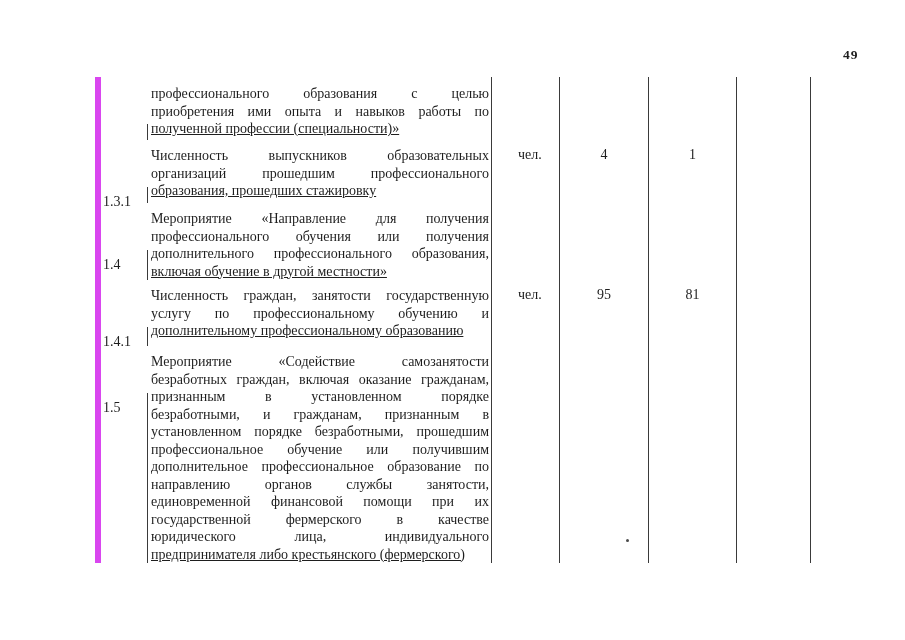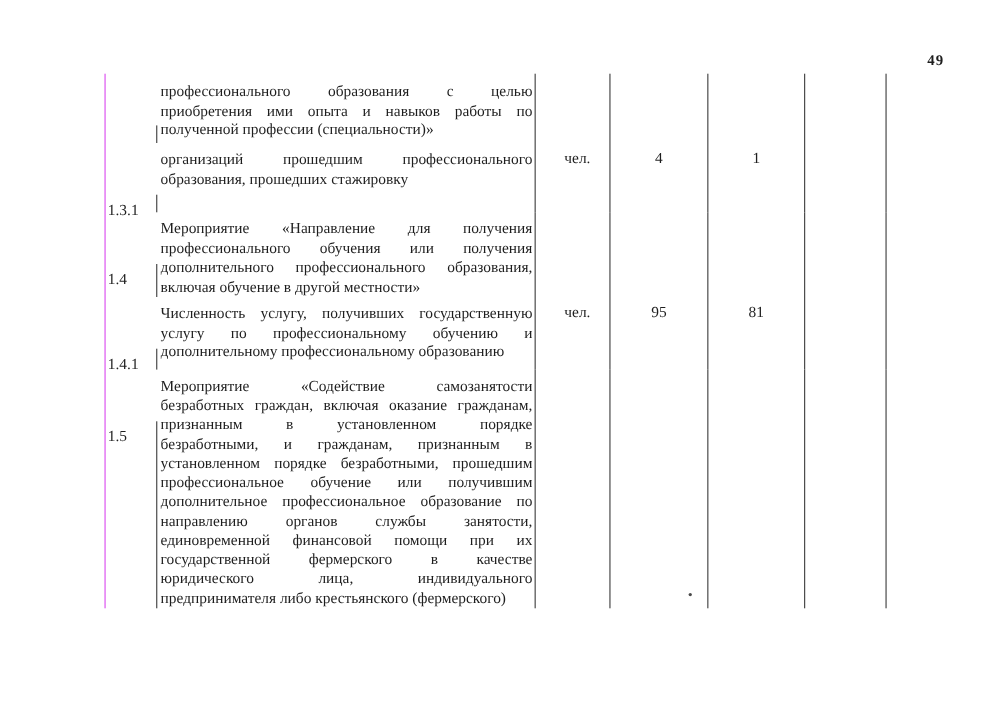--- a/index.html
+++ b/index.html
@@ -23,25 +23,25 @@
     top: 47px;
     left: 843px;
     font-size: 13.5px;
     font-weight: bold;
     letter-spacing: 1px;
   }
   
   .tbl {
     position: absolute;
     left: 95px;
-    top: 67px;
+    top: 77px;
     display: grid;
     grid-template-columns: 47px 344px 68px 89px 88px 74px;
     grid-template-rows: 63px 63px 77px 66px 217px;
-    border-left: 1px solid #d946ef;
+    border-left: 6px solid #d946ef;
   }
   .cell {
     border-right: 1px solid #3a3a3a;
     box-sizing: border-box;
     overflow: visible;
   }
   .c-num {
     padding: 7px 1px 0 2px;
     font-size: 14px;
     margin-top: 47px;
@@ -67,20 +67,21 @@
     line-height: 17.5px;
     text-align: justify;
     text-align-last: justify;
     -moz-text-align-last: justify;
     overflow: hidden;
     white-space: normal;
   }
   .ln.last {
     text-align: left;
     text-align-last: left;
+    text-decoration: underline;
     -moz-text-align-last: left;
   }
   .speck {
     position: absolute;
     left: 626px;
     top: 539px;
     width: 3px;
     height: 3px;
     border-radius: 50%;
     background: #4a4a4a;
@@ -101,20 +102,21 @@
       <div class="ln">приобретения ими опыта и навыков работы по</div>
       <div class="ln last">полученной профессии (специальности)»</div>
     </div>
     <div class="cell c-unit"></div>
     <div class="cell c-val"></div>
     <div class="cell c-val"></div>
     <div class="cell"></div>
 
     <div class="cell c-num">1.3.1</div>
     <div class="cell c-desc">
+      <div class="ln">Численность выпускников образовательных</div>
       <div class="ln">организаций прошедшим профессионального</div>
       <div class="ln last">образования, прошедших стажировку</div>
     </div>
     <div class="cell c-unit">чел.</div>
     <div class="cell c-val">4</div>
     <div class="cell c-val">1</div>
     <div class="cell"></div>
 
     <div class="cell c-num">1.4</div>
     <div class="cell c-desc">
@@ -123,21 +125,21 @@
       <div class="ln">дополнительного профессионального образования,</div>
       <div class="ln last">включая обучение в другой местности»</div>
     </div>
     <div class="cell c-unit"></div>
     <div class="cell c-val"></div>
     <div class="cell c-val"></div>
     <div class="cell"></div>
 
     <div class="cell c-num">1.4.1</div>
     <div class="cell c-desc">
-      <div class="ln">Численность услугу, получивших государственную</div>
+      <div class="ln">Численность граждан, занятости государственную</div>
       <div class="ln">услугу по профессиональному обучению и</div>
       <div class="ln last">дополнительному профессиональному образованию</div>
     </div>
     <div class="cell c-unit">чел.</div>
     <div class="cell c-val">95</div>
     <div class="cell c-val">81</div>
     <div class="cell"></div>
 
     <div class="cell c-num">1.5</div>
     <div class="cell c-desc">

